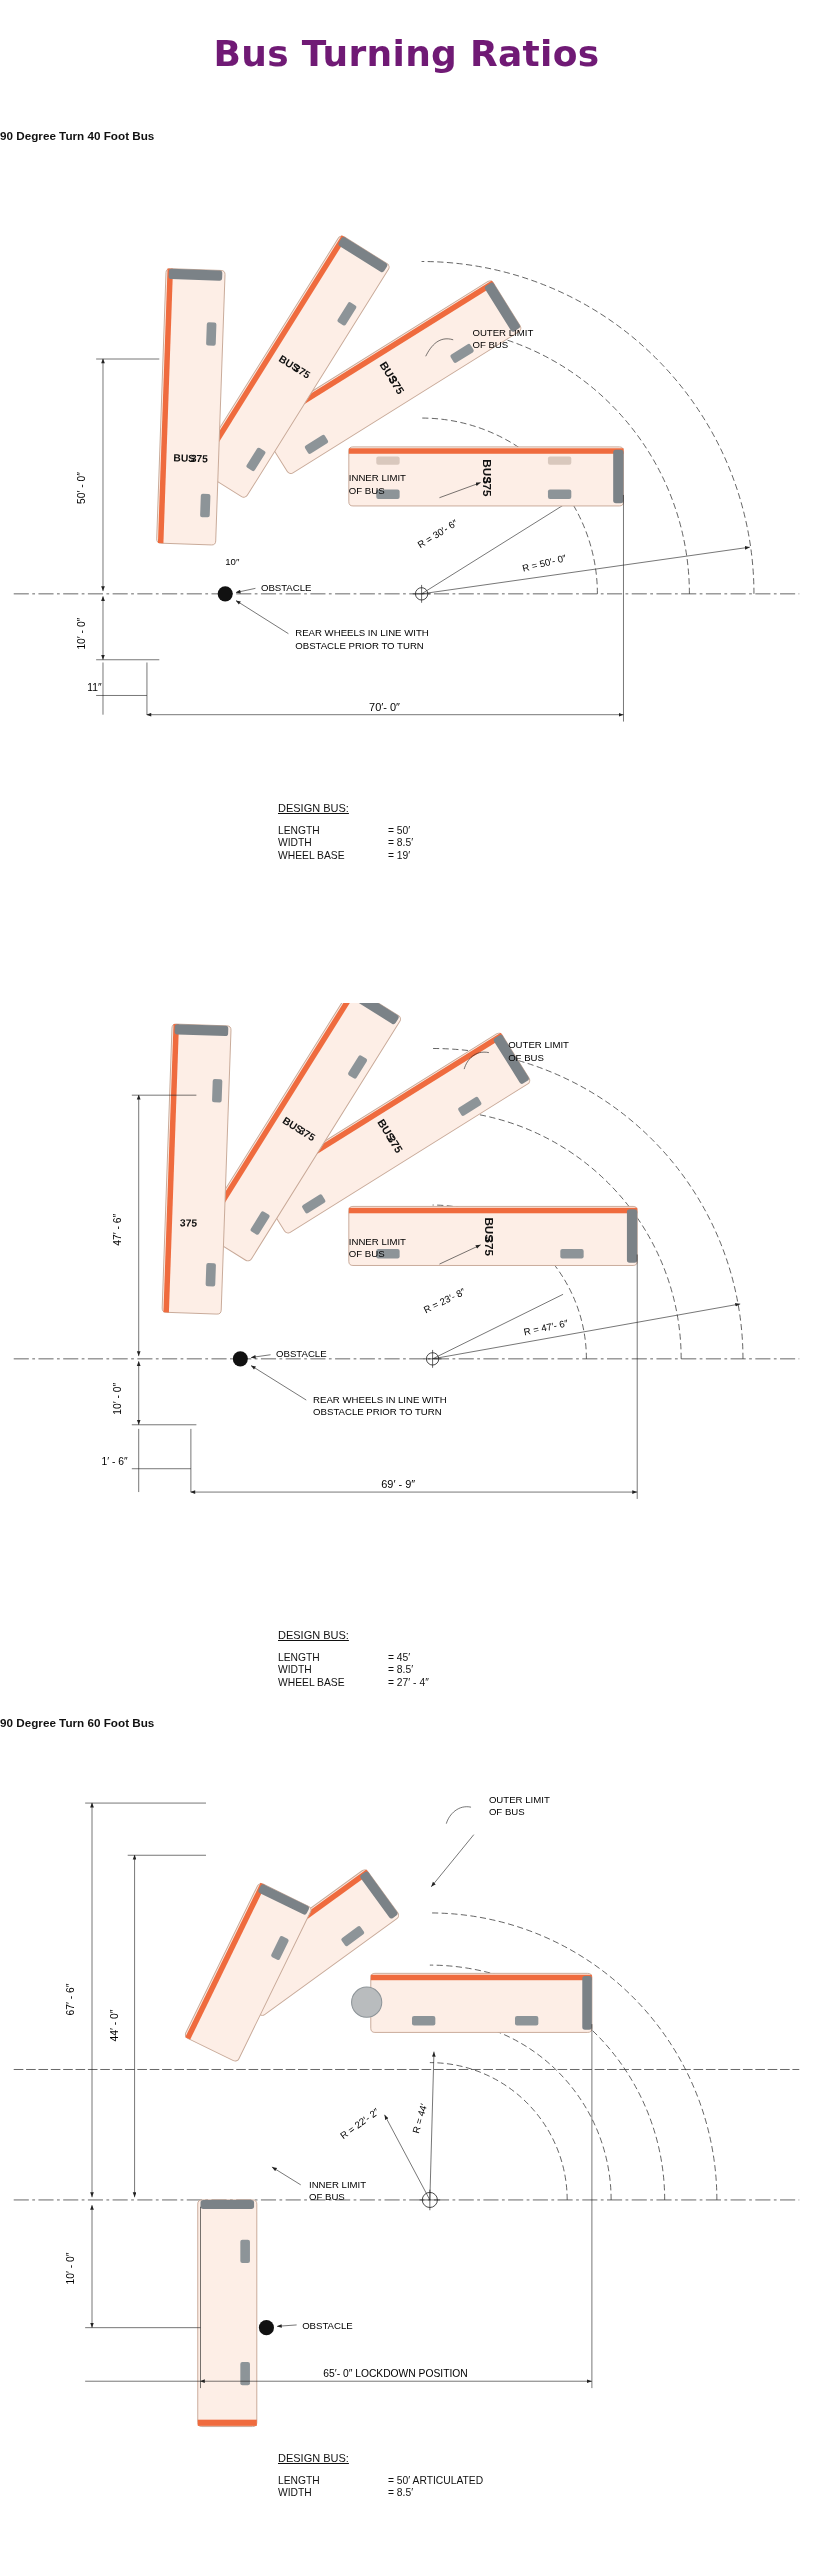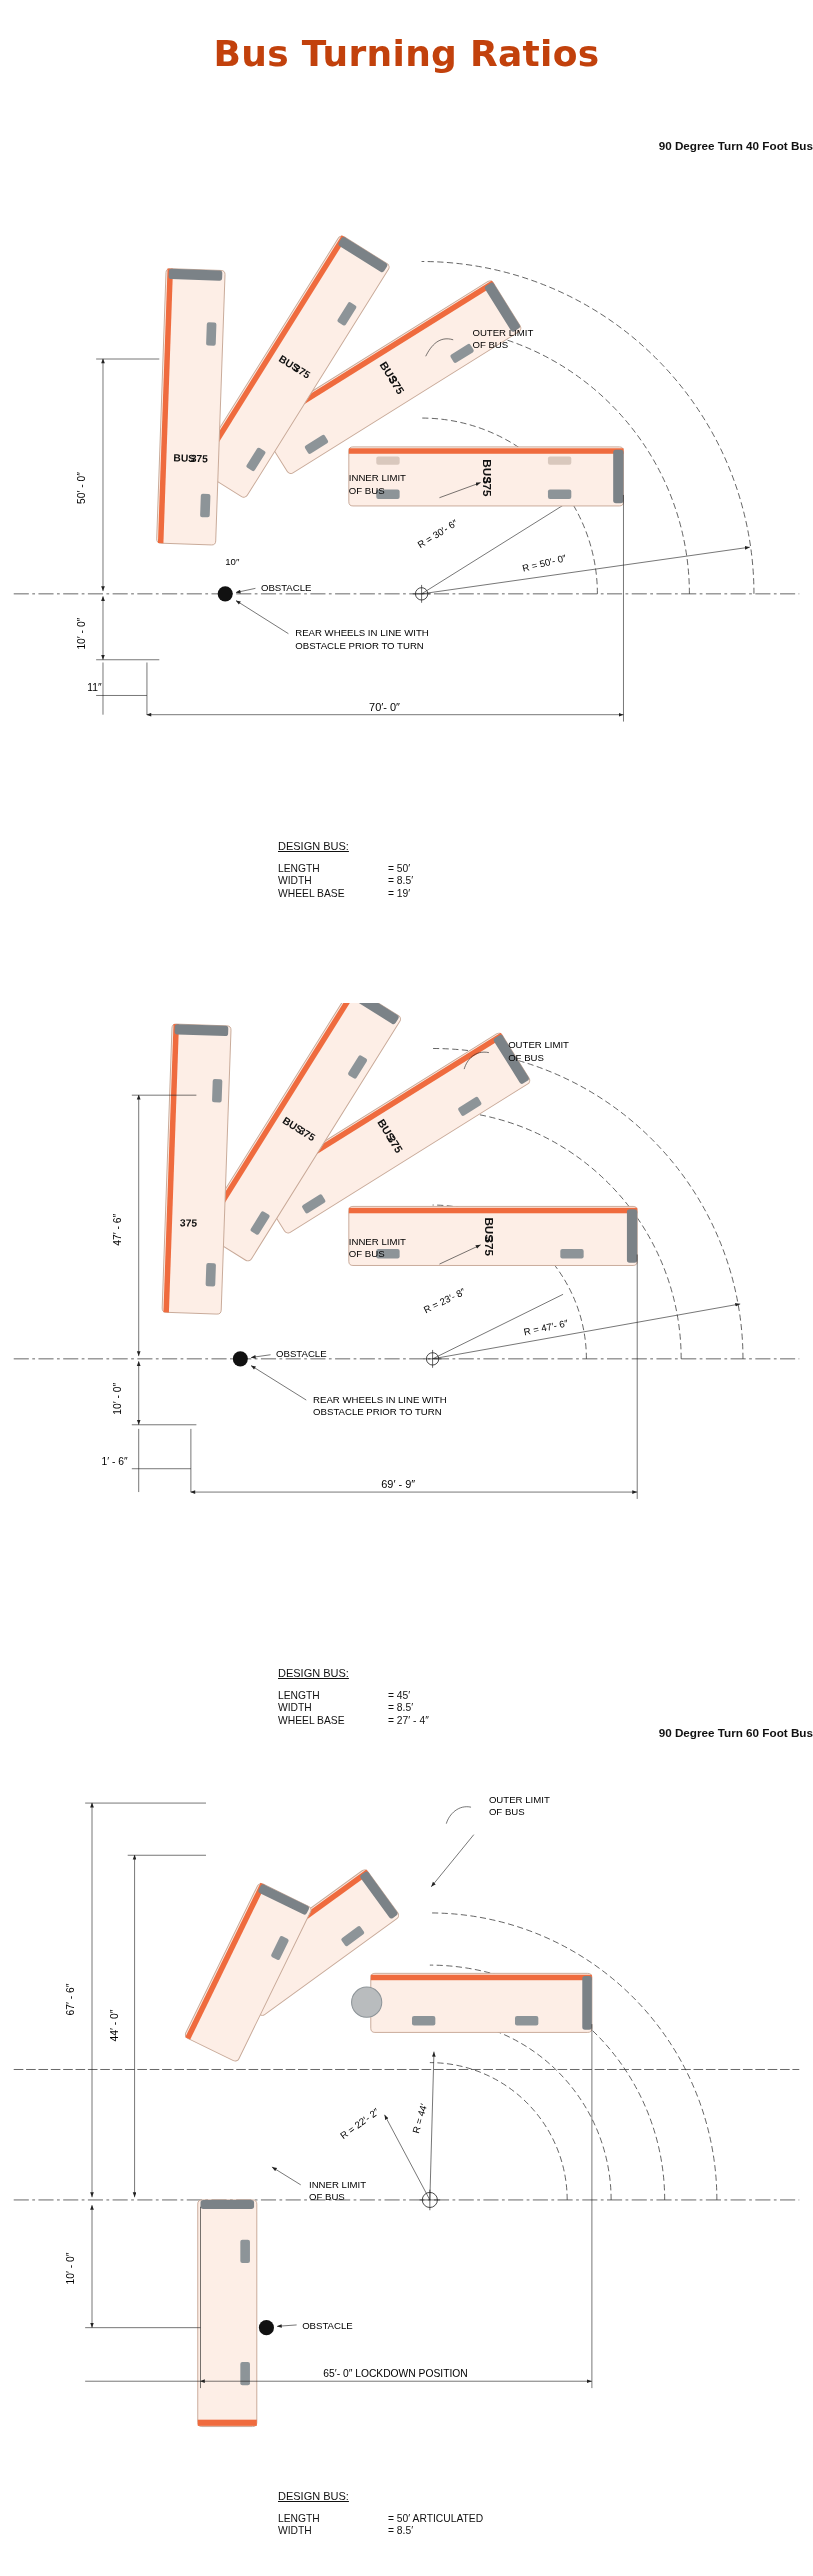--- a/index.html
+++ b/index.html
@@ -21,44 +21,42 @@
     height: 2576px;
   }
   .main-title {
     position: absolute;
     top: 33px;
     left: 0;
     width: 813px;
     text-align: center;
     font-size: 36px;
     font-weight: bold;
-    color: #c2410c;
+    color: #701a75;
     letter-spacing: 0.3px;
     font-family: "DejaVu Sans", sans-serif;
   }
   .section-title {
     position: absolute;
     width: 813px;
     left: 0;
-    text-align: right;
+    text-align: left;
     font-size: 11.7px;
     font-weight: bold;
     color: #111;
-    margin-top: 10px;
   }
   .diagram {
     position: absolute;
     left: 0;
     width: 813px;
   }
   .dimblock {
     position: absolute;
     font-size: 10.3px;
     color: #111;
-    margin-top: 38px;
   }
   .dimblock .underline {
     text-decoration: underline;
     font-size: 11px;
   }
   .dimrow {
     display: flex;
     margin-top: 1.4px;
   }
   .dimrow .k { width: 110px; }

